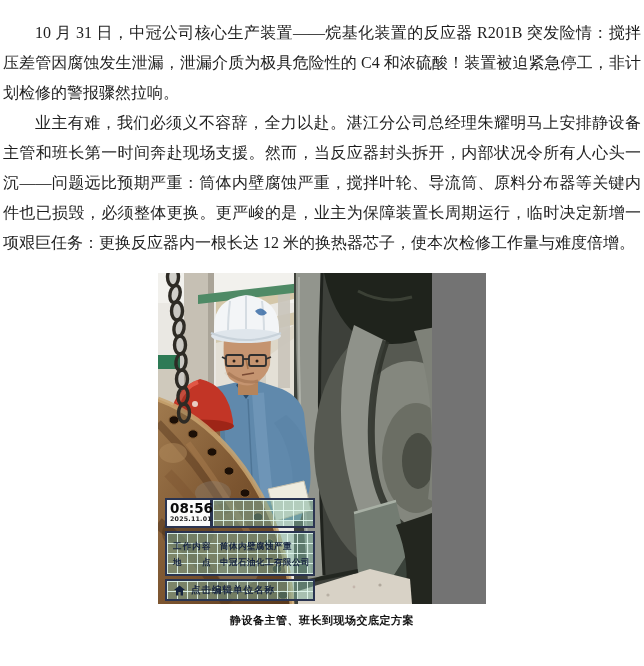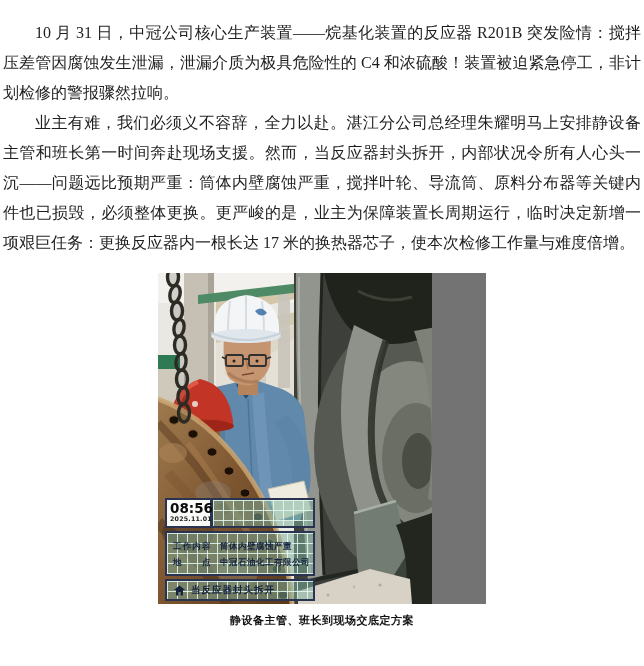--- a/index.html
+++ b/index.html
@@ -65,21 +65,21 @@
   }
   .home-ico { margin-right:6px; display:inline-flex; flex:none; }
 </style>
 </head>
 <body>
 
 <div class="page">
 
   <div class="doc-text">
     <p>10 月 31 日，中冠公司核心生产装置——烷基化装置的反应器 R201B 突发险情：搅拌压差管因腐蚀发生泄漏，泄漏介质为极具危险性的 C4 和浓硫酸！装置被迫紧急停工，非计划检修的警报骤然拉响。</p>
-    <p>业主有难，我们必须义不容辞，全力以赴。湛江分公司总经理朱耀明马上安排静设备主管和班长第一时间奔赴现场支援。然而，当反应器封头拆开，内部状况令所有人心头一沉——问题远比预期严重：筒体内壁腐蚀严重，搅拌叶轮、导流筒、原料分布器等关键内件也已损毁，必须整体更换。更严峻的是，业主为保障装置长周期运行，临时决定新增一项艰巨任务：更换反应器内一根长达 17 米的换热器芯子，使本次检修工作量与难度倍增。</p>
+    <p>业主有难，我们必须义不容辞，全力以赴。湛江分公司总经理朱耀明马上安排静设备主管和班长第一时间奔赴现场支援。然而，当反应器封头拆开，内部状况令所有人心头一沉——问题远比预期严重：筒体内壁腐蚀严重，搅拌叶轮、导流筒、原料分布器等关键内件也已损毁，必须整体更换。更严峻的是，业主为保障装置长周期运行，临时决定新增一项艰巨任务：更换反应器内一根长达 12 米的换热器芯子，使本次检修工作量与难度倍增。</p>
   </div>
 
   <figure class="photo-block">
     <div class="photo">
 
       <svg width="274" height="331" viewBox="0 0 274 331">
         <defs>
           <linearGradient id="rust" x1="0" y1="0" x2="1" y2="1">
             <stop offset="0" stop-color="#a07a4e"></stop>
             <stop offset="0.5" stop-color="#7c5530"></stop>
@@ -231,21 +231,21 @@
             <span class="wm-label">地 点</span>
             <span class="wm-value">中冠石油化工有限公司</span>
           </div>
         </div>
         <div class="wm-bot checker">
           <span class="home-ico">
             <svg width="11" height="11" viewBox="0 0 11 11">
                 <path d="M5.5,0.5 L11,5 L9,5 L9,10.5 L6.6,10.5 L6.6,7 L4.4,7 L4.4,10.5 L2,10.5 L2,5 L0,5 Z" fill="#15233f"></path>
               </svg>
           </span>
-          <span>当反应器封头拆开</span>
+          <span>点击编辑单位名称</span>
         </div>
       </div>
 
     </div>
     <figcaption class="caption">静设备主管、班长到现场交底定方案</figcaption>
   </figure>
 
 </div>
 
 </body></html>

